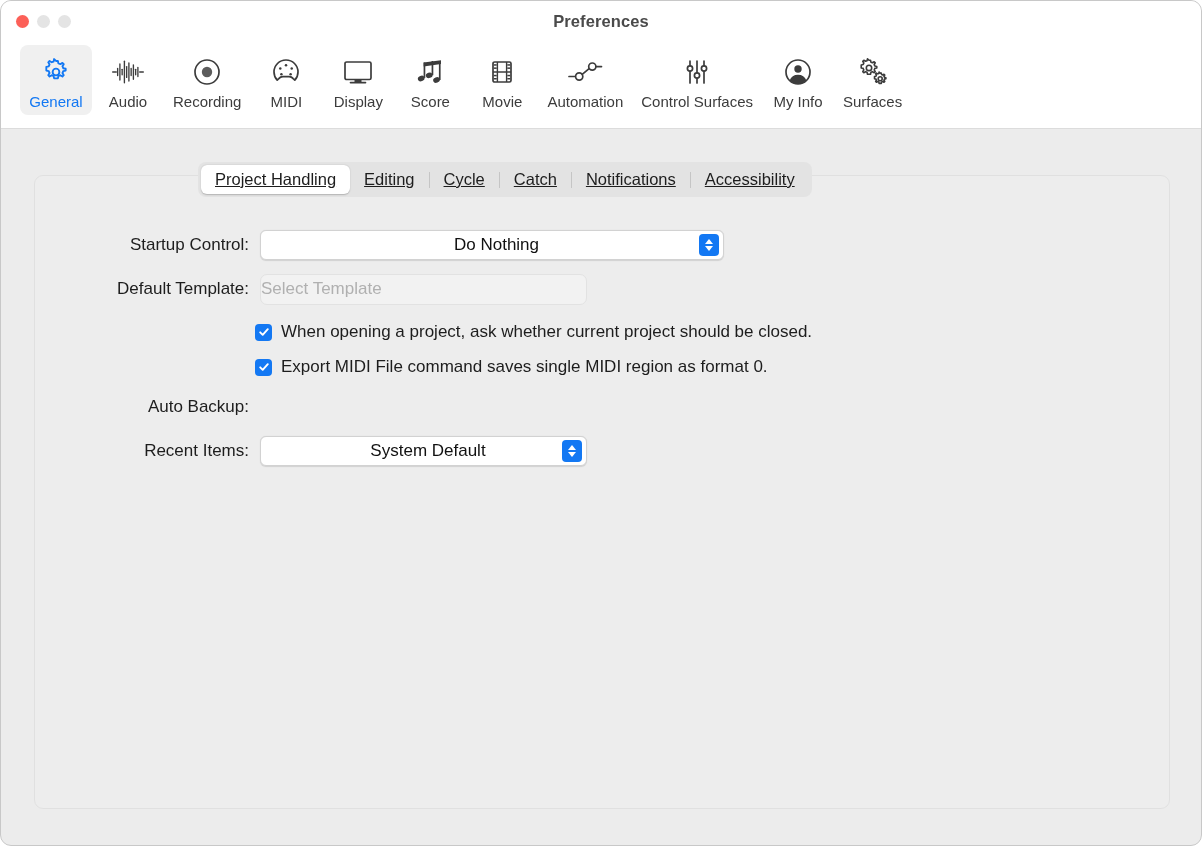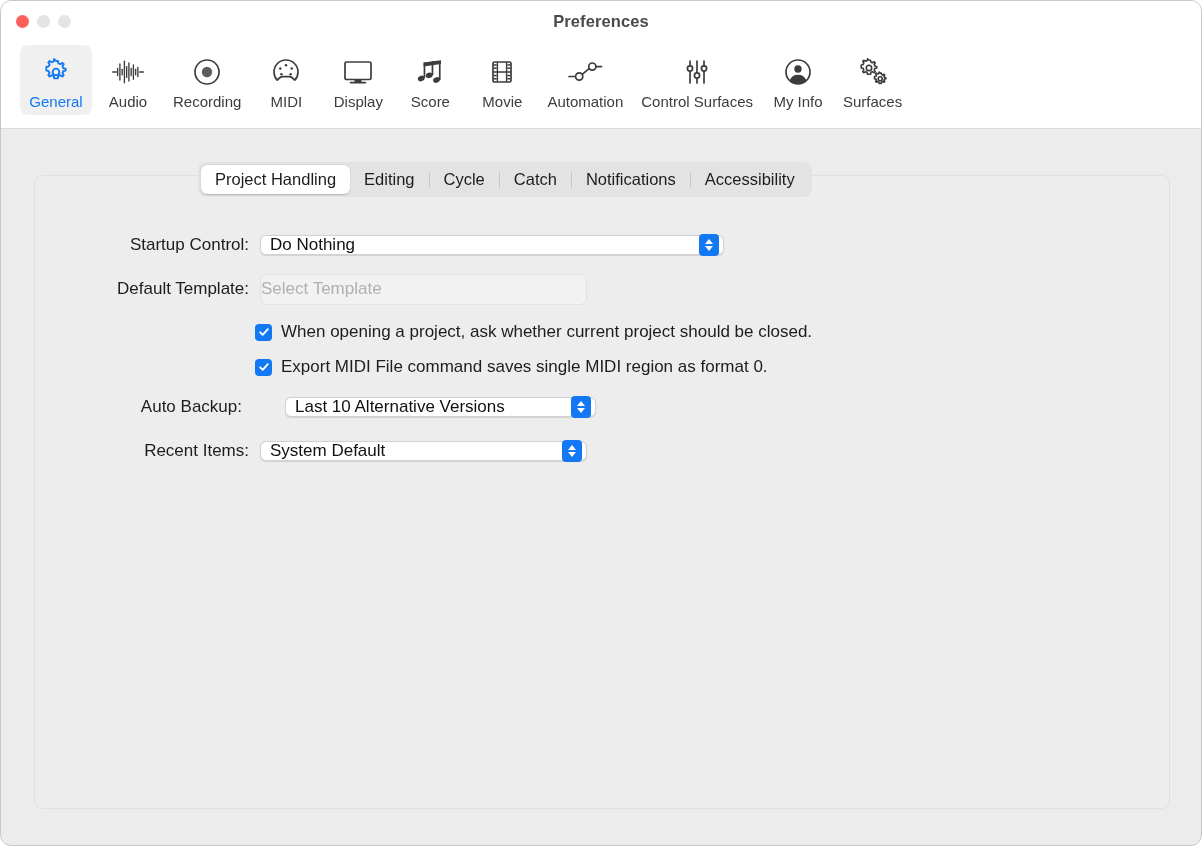--- a/index.html
+++ b/index.html
@@ -125,20 +125,21 @@
   .seg {
     position: relative;
     font-size: 16.5px;
     color: #1d1d1d;
     padding: 0 14px;
     height: 29px;
     line-height: 29px;
     border-radius: 6px;
     white-space: nowrap;
     cursor: default;
+    text-decoration: underline;
   }
   .seg.selected {
     background: #ffffff;
     box-shadow: 0 0.5px 1.5px rgba(0,0,0,0.22);
     font-weight: normal;
   }
   .seg-div {
     width: 1px;
     height: 16px;
     background: #c5c5c5;
@@ -158,29 +159,30 @@
   }
   .flabel {
     font-size: 17px;
     color: #1d1d1d;
     text-align: right;
     white-space: nowrap;
   }
 
   .popup {
     position: relative;
-    height: 20px;
+    height: 30px;
     background: #ffffff;
     border-radius: 6px;
     border: 0.5px solid #d2d2d2;
     box-shadow: 0 0.5px 1px rgba(0,0,0,0.12);
     display: flex;
     align-items: center;
     box-sizing: border-box;
     cursor: default;
+    justify-content: center;
   }
   .popup-text {
     font-size: 17px;
     color: #111111;
     padding-left: 9px;
     white-space: nowrap;
     overflow: hidden;
   }
   .stepper {
     position: absolute;
@@ -476,27 +478,20 @@
       <span class="checkbox">
         <svg width="12" height="12" viewBox="0 0 12 12">
           <path d="M2.2 6.3 L4.7 8.8 L9.8 3.2" fill="none" stroke="#ffffff" stroke-width="1.9" stroke-linecap="round" stroke-linejoin="round"></path>
         </svg>
       </span>
       <span class="check-text">Export MIDI File command saves single MIDI region as format 0.</span>
     </div>
 
     <div class="row" style="left:105px; top:391px; width:490px;gap:32px;">
       <div class="flabel" style="width:143px;">Auto Backup:</div>
-      <div class="popup" style="margin-left:11px; width:327px;">
-        <span class="popup-text">Last 10 Alternative Versions</span>
-        <span class="stepper">
-          <span class="chev up"></span>
-          <span class="chev down"></span>
-        </span>
-      </div>
     </div>
 
     <div class="row" style="left:105px; top:435px; width:490px;">
       <div class="flabel" style="width:143px;">Recent Items:</div>
       <div class="popup" style="margin-left:11px; width:327px;">
         <span class="popup-text">System Default</span>
         <span class="stepper">
           <span class="chev up"></span>
           <span class="chev down"></span>
         </span>

